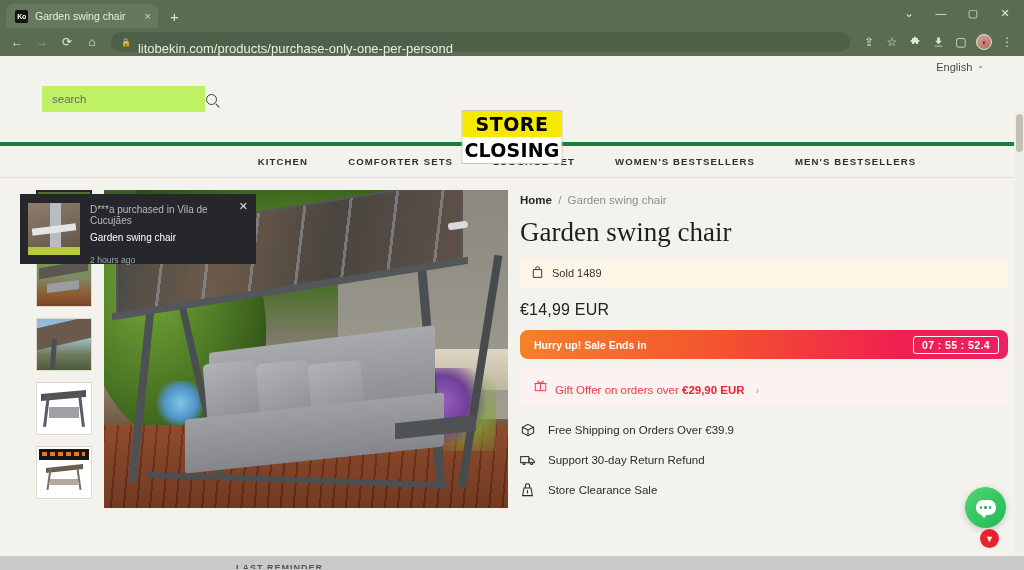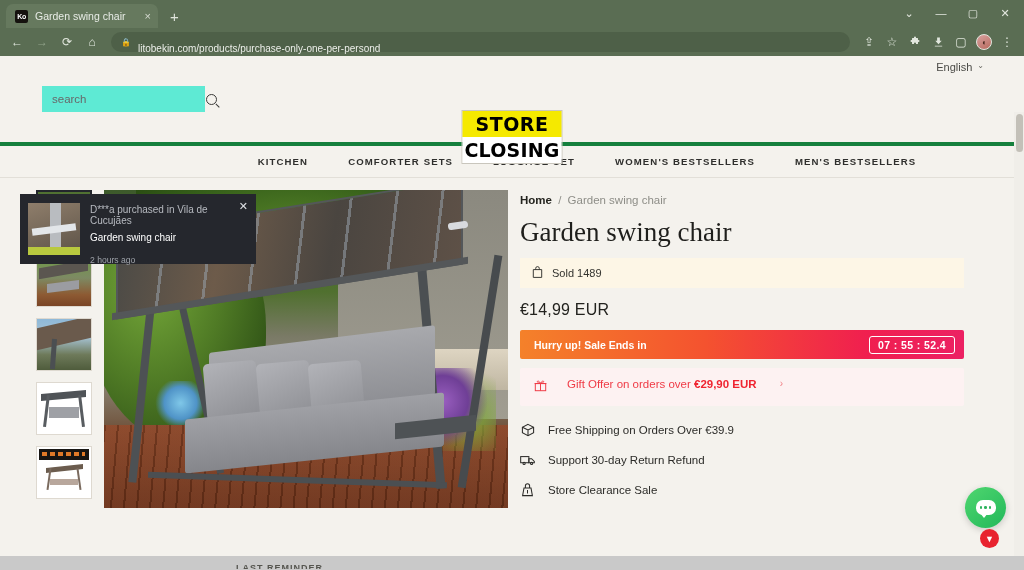--- a/index.html
+++ b/index.html
@@ -36,40 +36,40 @@
 
   .toolbar { height: 28px; display: flex; align-items: center; padding: 0 6px; gap: 3px; }
   .tbtn { width: 22px; height: 22px; display: flex; align-items: center; justify-content: center;
           color: #dfe5db; font-size: 12px; cursor: pointer; flex: none; }
   .tbtn.dim { color: #92a38b; }
   .omnibox {
     flex: 1; height: 20px; background: #4e6048; border-radius: 10px;
     display: flex; align-items: center; padding: 0 10px; gap: 7px; margin: 0 5px;
   }
   .omnibox .lock { font-size: 8px; color: #cfd7ca; }
-  .omnibox .url { font-size: 10px; color: #eceee9; white-space: nowrap; overflow: hidden; margin-top: 13px; }
+  .omnibox .url { font-size: 13px; color: #eceee9; white-space: nowrap; overflow: hidden; margin-top: 13px; }
   .tb-right { display: flex; align-items: center; gap: 1px; }
   .avatar-btn {
     width: 16px; height: 16px; border-radius: 50%;
     background: linear-gradient(150deg,#d9a2a0,#b86a5e); border: 1.5px solid #e3e7df;
     display: flex; align-items: center; justify-content: center; font-size: 8px; color: #4a2a22;
     cursor: pointer;
   }
 
   
   .viewport { position: relative; height: 514px; background: #f4f2ed; overflow: hidden; }
 
   .langbar { height: 22px; display: flex; justify-content: flex-end; align-items: center; padding-right: 40px; }
   .lang { font-size: 11px; color: #4a4a46; display: flex; gap: 5px; cursor: pointer; }
   .caret { font-size: 8px; color: #6a6a64; }
 
   .header { position: relative; height: 64px; }
   .searchbox {
     position: absolute; left: 42px; top: 8px; width: 163px; height: 26px;
-    background: #5eead4; display: flex; align-items: center; padding: 0 10px;
+    background: #bef264; display: flex; align-items: center; padding: 0 10px;
   }
   .searchbox input {
     border: 0; outline: 0; flex: 1; font-size: 11.5px; color: #5b5b57;
     font-family: "Liberation Sans", sans-serif; background: transparent;
   }
   .searchbox input::placeholder { color: #68686a; }
   .mag { width: 11px; height: 11px; border: 1.4px solid #3a3a38; border-radius: 50%; position: relative; flex: none; }
   .mag::after { content: ""; position: absolute; width: 1.4px; height: 5px; background: #3a3a38;
                 right: -2px; bottom: -4px; transform: rotate(-45deg); }
 
@@ -98,21 +98,21 @@
   .toast-thumb .pole { position: absolute; left: 42%; top: 0; width: 22%; height: 100%; background: #b9bcc0; }
   .toast-thumb .bar  { position: absolute; left: 8%; top: 44%; width: 84%; height: 13%; background: #e3e6e9; transform: rotate(-7deg); }
   .toast-thumb .grass{ position: absolute; left: 0; bottom: 0; width: 100%; height: 16%; background: #b9c93f; }
   .toast-body { flex: 1; padding-top: 2px; }
   .toast-l1 { font-size: 10px; color: #b7bac0; margin-bottom: 6px; }
   .toast-l2 { font-size: 10px; color: #ffffff; margin-bottom: 12px; }
   .toast-l3 { font-size: 8.6px; color: #9ea2a9; }
   .toast-close { position: absolute; right: 8px; top: 7px; color: #dfe1e5; font-size: 11px; cursor: pointer; line-height: 1; }
 
   
-  .product { display: flex; padding: 12px 60px 0 36px; gap: 12px; }
+  .product { display: flex; padding: 12px 16px 0 36px; gap: 12px; }
 
   .thumbs { width: 56px; display: flex; flex-direction: column; gap: 11px; flex: none; }
   .thumb { width: 56px; height: 53px; border: 1px solid #ded9d0; background: #fff; overflow: hidden; position: relative; cursor: pointer; }
   .thumb.sel { border: 2px solid #23262c; }
 
   .hero { width: 404px; height: 318px; position: relative; overflow: hidden; flex: none; background: #2f3a2a; }
 
   
   .sky { position: absolute; inset: 0; background:
       linear-gradient(180deg,#3d5a2b 0%,#4a6b33 18%,#50702f 32%,#7a7a66 46%,#8f8c7c 58%,#6b4a32 78%,#7c4a2c 100%); }
@@ -171,29 +171,29 @@
   .crumbs .home { color: #24241f; font-weight: 600; cursor: pointer; }
   .crumbs .sep { color: #8e8e88; margin: 0 3px; }
   .crumbs .cur { color: #8e8e88; }
 
   .band { background: #fdf6e6; padding: 8px 12px; display: flex; align-items: center; gap: 9px; font-size: 11px; color: #33332f; }
   .title { font-family: "Liberation Serif", serif; font-size: 27px; color: #1f1f1c; margin: 11px 0 10px; font-weight: 400; }
   .price { font-size: 16px; color: #23231f; margin: 13px 0 11px; letter-spacing: .2px; }
 
   .timer {
     height: 29px; background: linear-gradient(90deg,#f4812a 0%,#f4522f 42%,#f01f4f 78%,#ec2163 100%);
-    display: flex; align-items: center; justify-content: space-between; padding: 0 9px 0 14px; border-radius: 2px;
+    display: flex; align-items: center; justify-content: space-between; padding: 0 9px 0 14px; border-radius: 8px;
   }
   .timer-label { font-size: 10.5px; color: #fff; font-weight: bold; }
   .timer-clock {
     border: 1.4px solid #fff; border-radius: 3px; padding: 2px 8px;
     font-size: 10.5px; color: #fff; font-weight: bold; letter-spacing: .4px;
   }
 
-  .gift { background: #fdf2f2; padding: 10px 14px; margin-top: 9px; display: flex; align-items: flex-start; gap: 20px; border-radius: 2px; cursor: pointer; }
+  .gift { background: #fdf2f2; padding: 10px 14px; margin-top: 9px; display: flex; align-items: flex-end; gap: 8px; border-radius: 2px; cursor: pointer; }
   .gift-text { font-size: 11.5px; color: #ef3b46; }
   .gift-text b { color: #ef2430; font-weight: bold; }
   .gift-arrow { color: #f08287; font-size: 10px; margin-left: 3px; }
 
   .feature { display: flex; align-items: center; gap: 13px; margin-top: 17px; font-size: 11.5px; color: #2b2b28; }
   .feature .fi { width: 15px; display: flex; justify-content: center; flex: none; }
 
   
   .chat-btn {
     position: absolute; right: 18px; bottom: 42px; width: 41px; height: 41px; border-radius: 50%;

